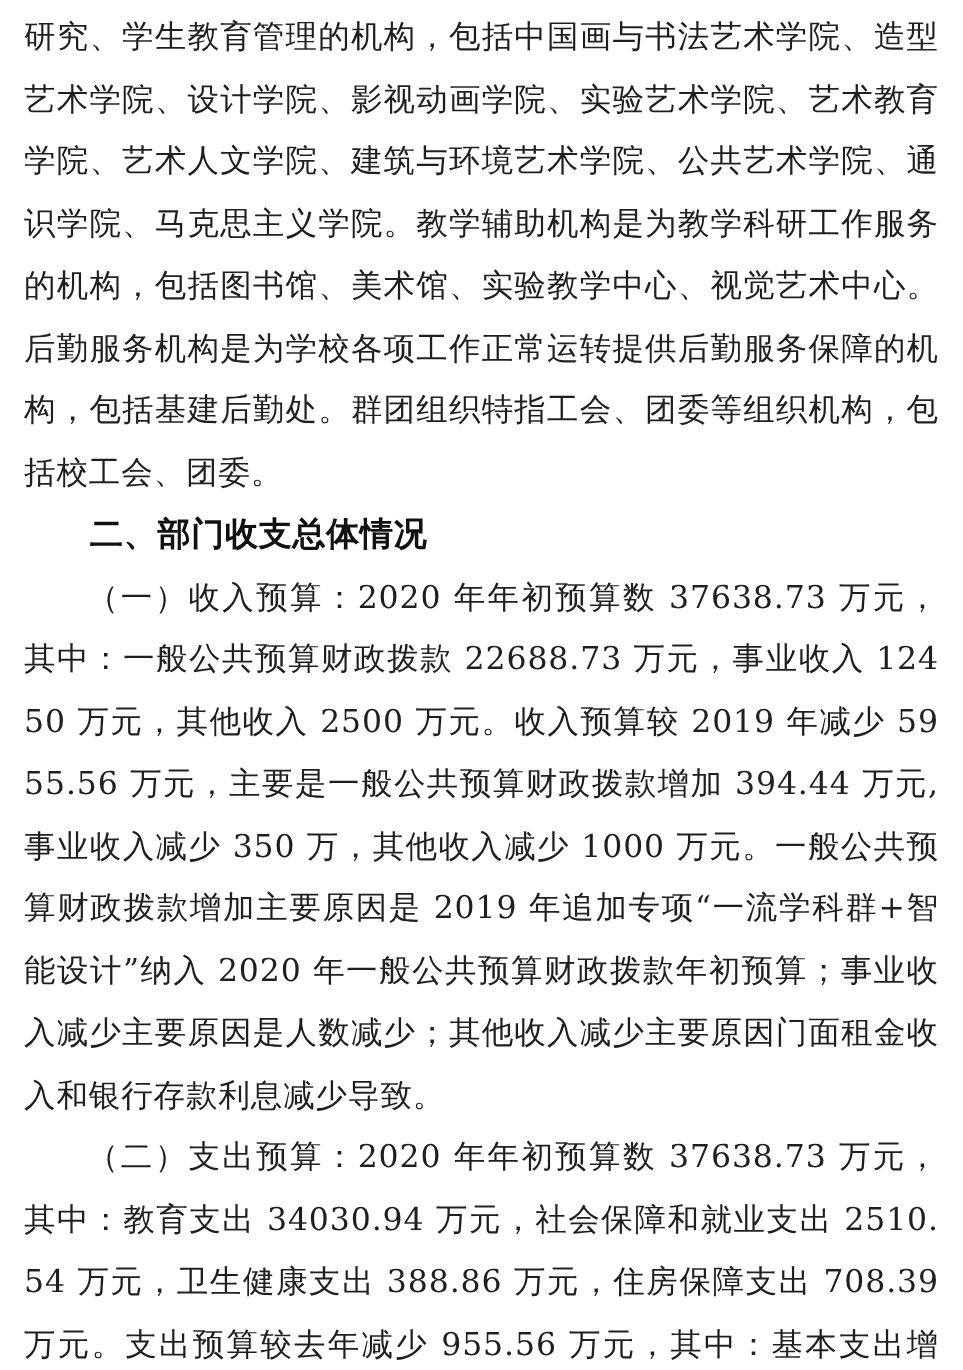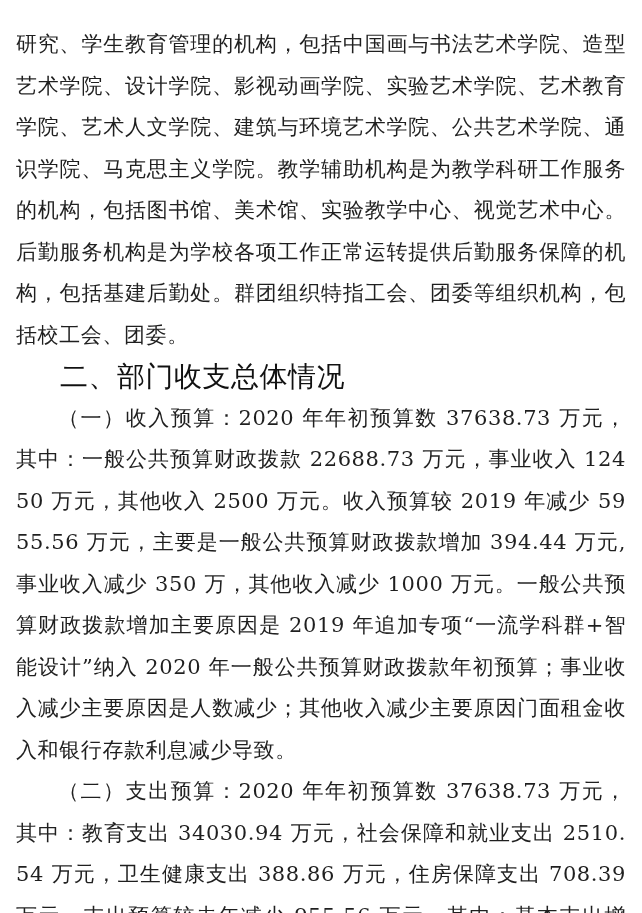--- a/index.html
+++ b/index.html
@@ -5,43 +5,43 @@
   html, body {
     margin: 0;
     padding: 0;
     background: #ffffff;
   }
   .page {
     position: relative;
     width: 642px;
     height: 913px;
     box-sizing: border-box;
-    padding: 24px 16px 0 16px;
+    padding: 4px 16px 0 16px;
     background: #ffffff;
     color: #1f1f1f;
     overflow: hidden;
   }
   .body-para {
     margin: 0;
     font-family: "DejaVu Serif", "Liberation Serif", serif;
     font-size: 21px;
     line-height: 41.5px;
     letter-spacing: 0.6px;
     text-align: justify;
     text-justify: inter-character;
     word-break: break-all;
   }
   .indent {
     text-indent: 42px;
   }
   .section-heading {
     margin: 0;
     font-family: "DejaVu Sans", "Liberation Sans", sans-serif;
-    font-weight: normal;
-    font-size: 28px;
+    font-weight: bold;
+    font-size: 22px;
     line-height: 41.5px;
     letter-spacing: 0.5px;
     text-indent: 44px;
     text-align: left;
     color: #111111;
   }
 </style>
 </head>
 <body>
 

